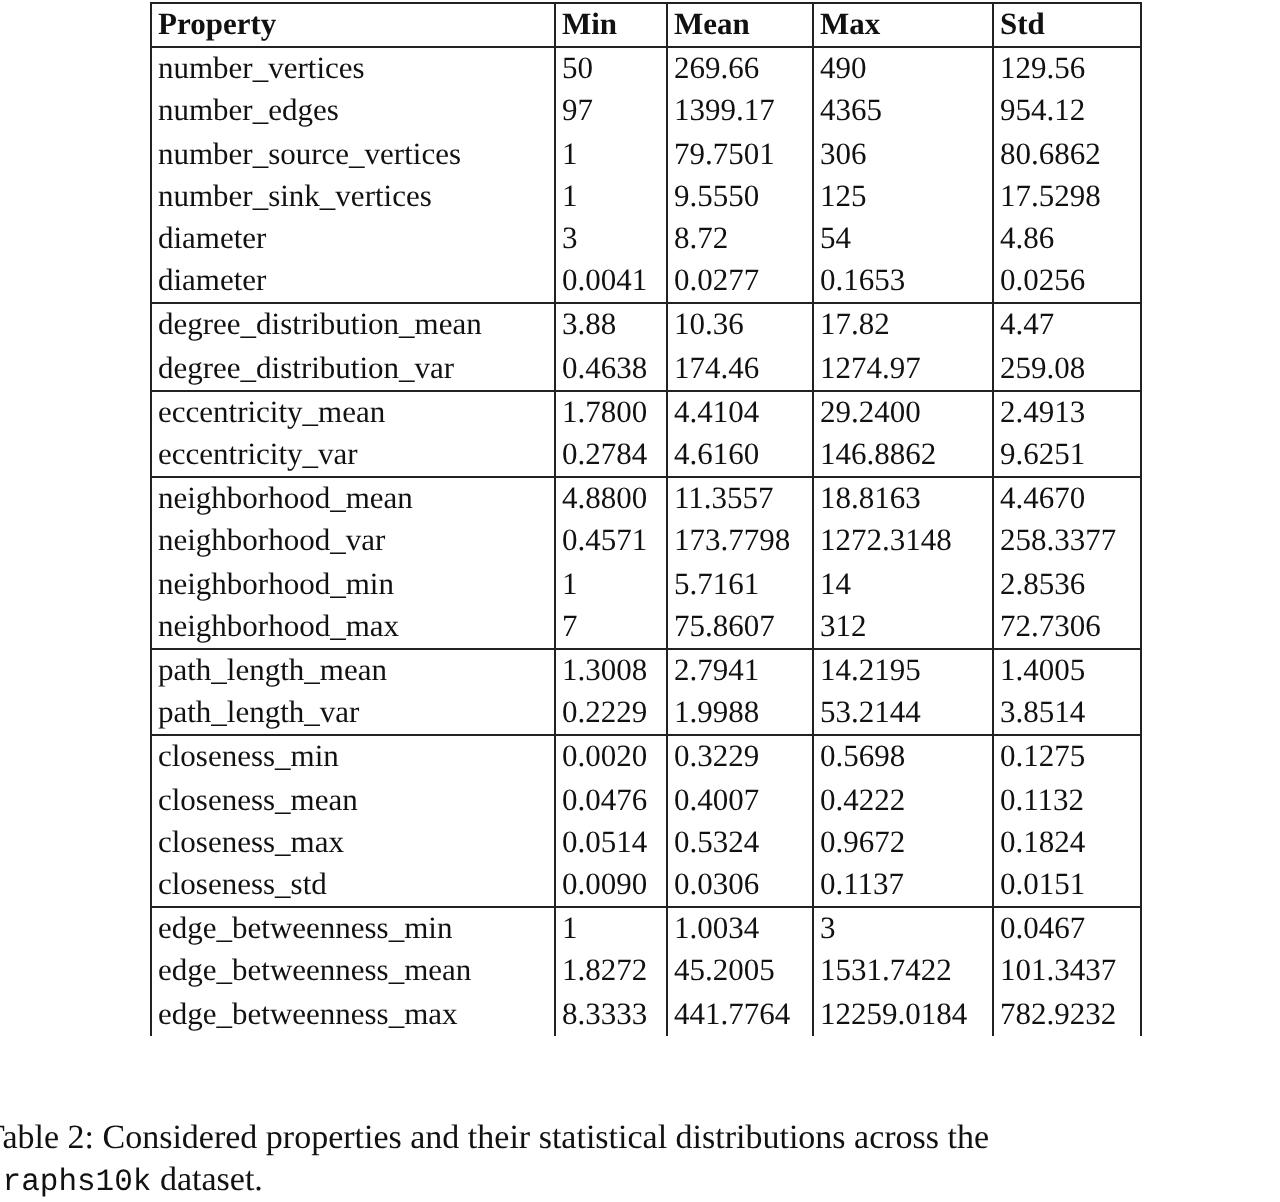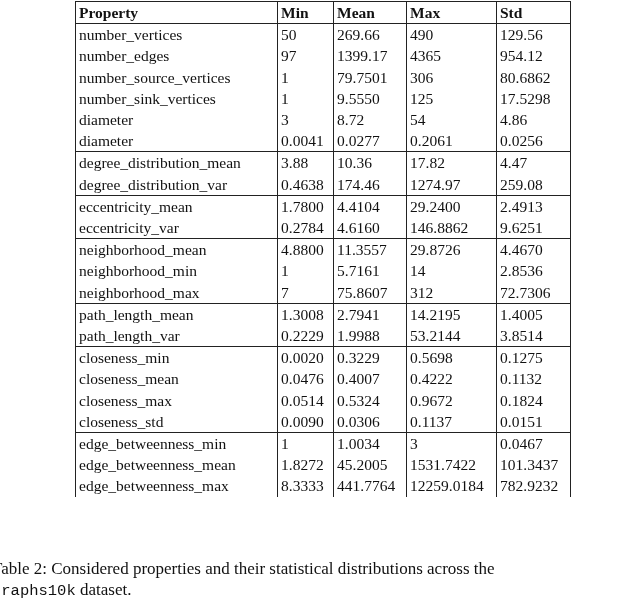--- a/index.html
+++ b/index.html
@@ -63,21 +63,21 @@
         <td class="c0">diameter</td>
         <td class="c1">3</td>
         <td class="c2">8.72</td>
         <td class="c3">54</td>
         <td class="c4">4.86</td>
       </tr>
       <tr>
         <td class="c0">diameter</td>
         <td class="c1">0.0041</td>
         <td class="c2">0.0277</td>
-        <td class="c3">0.2061</td>
+        <td class="c3">0.1653</td>
         <td class="c4">0.0256</td>
       </tr>
       <tr class="grp-start">
         <td class="c0">degree_distribution_mean</td>
         <td class="c1">3.88</td>
         <td class="c2 bold">10.36</td>
         <td class="c3">17.82</td>
         <td class="c4">4.47</td>
       </tr>
       <tr>
@@ -98,22 +98,29 @@
         <td class="c0">eccentricity_var</td>
         <td class="c1">0.2784</td>
         <td class="c2">4.6160</td>
         <td class="c3">146.8862</td>
         <td class="c4">9.6251</td>
       </tr>
       <tr class="grp-start">
         <td class="c0">neighborhood_mean</td>
         <td class="c1">4.8800</td>
         <td class="c2 bold">11.3557</td>
-        <td class="c3">29.8726</td>
+        <td class="c3">18.8163</td>
         <td class="c4">4.4670</td>
+      </tr>
+      <tr>
+        <td class="c0">neighborhood_var</td>
+        <td class="c1">0.4571</td>
+        <td class="c2">173.7798</td>
+        <td class="c3">1272.3148</td>
+        <td class="c4">258.3377</td>
       </tr>
       <tr>
         <td class="c0">neighborhood_min</td>
         <td class="c1">1</td>
         <td class="c2">5.7161</td>
         <td class="c3">14</td>
         <td class="c4">2.8536</td>
       </tr>
       <tr>
         <td class="c0">neighborhood_max</td>

